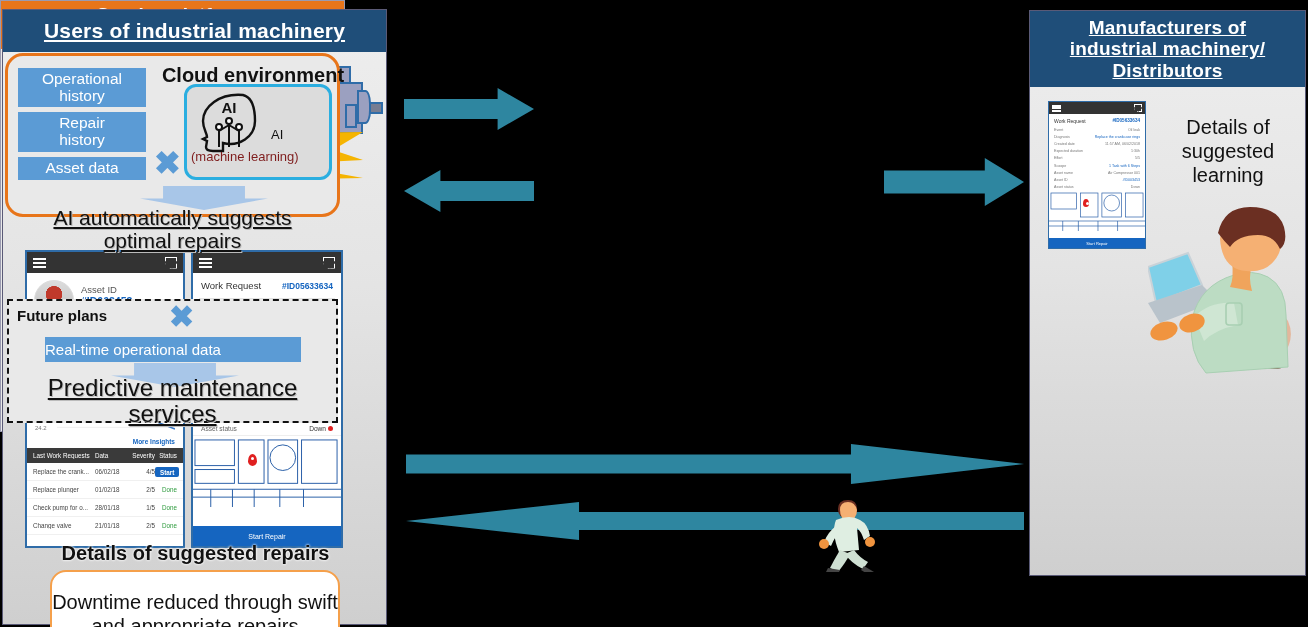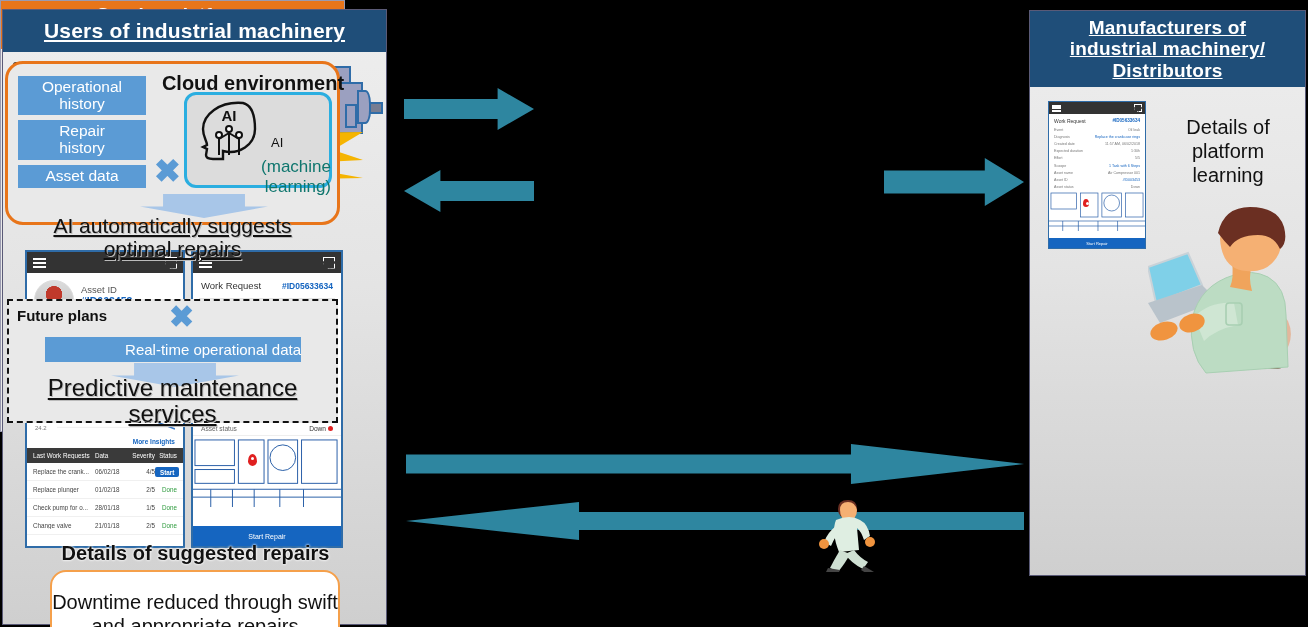--- a/index.html
+++ b/index.html
@@ -116,49 +116,49 @@
      color:#111; line-height:1.2;
   }
   #left-note { left:47px; top:518px; width:290px; height:88px; font-size:20px; }
 
   
   #center-panel { left:535px; top:2px; width:345px; height:432px; background:#e9e9e9; border:1px solid #9a9ab0; }
   #center-panel .panel-head { background:#E8751A; height:48px; font-size:19px; }
   .center-body { position:relative; height:calc(100% - 48px); padding:4px; }
   .orange-card {
      position:relative; border:3px solid #E8751A; border-radius:18px; background:#e9e9e9;
-     height:164px; padding:8px 8px 4px 8px;margin-top:8px;
+     height:164px; padding:8px 8px 4px 8px;
   }
   .blue-bar { background:#5B9BD5; color:#fff; text-align:center; font-size:15.5px; line-height:1.08; padding:3px 4px; }
   .blue-stack { position:absolute; left:10px; top:12px; width:128px; }
   .blue-stack .blue-bar { margin-bottom:5px; }
   .cross { position:absolute; color:#5B9BD5; font-weight:bold; }
   #cross1 { left:146px; top:88px; font-size:32px; }
   .cloud-lbl { position:absolute; left:152px; top:8px; width:186px; text-align:center; font-size:20px; font-weight:bold; color:#111; }
   .ai-box { position:absolute; left:176px; top:28px; width:148px; height:96px; border:3px solid #2BAEE0; border-radius:12px; background:#dcdcdc; }
   .ai-svg { position:absolute; left:6px; top:4px; width:78px; height:62px; }
   .ai-lbl1 { position:absolute; left:84px; top:40px; font-size:13px; color:#111; }
-  .ai-lbl2 { position:absolute; left:4px; top:62px; width:140px; text-align:right; font-size:17px; color:#0f766e; }
+  .ai-lbl2 { position:absolute; left:4px; top:62px; width:140px; text-align:left; font-size:13px; color:#7f1d1d; }
   .down-arrow { position:absolute; width:128px; height:24px; background:#A8C6E8;
      clip-path:polygon(18% 0,82% 0,82% 52%,100% 52%,50% 100%,0 52%,18% 52%); }
   #darr1 { left:132px; top:130px; }
   .headline {
      position:absolute; left:4px; right:4px; top:150px; text-align:center;
      font-size:21px; color:#111; line-height:1.1;
      text-decoration:underline; text-underline-offset:2px;
      text-shadow:1px 1px 0 #bbb;
   }
   .future-box {
      position:absolute; left:6px; right:6px; top:250px; height:124px;
      border:2.5px dashed #111; background:#e9e9e9;
   }
   .future-lbl { position:absolute; left:8px; top:6px; font-size:15px; font-weight:bold; color:#111; }
   #cross2 { left:160px; top:-2px; font-size:30px; }
   .rt-bar { position:absolute; left:36px; top:36px; width:256px; background:#5B9BD5; color:#fff;
-     text-align:right; font-size:15px; padding:4px 0; }
+     text-align:left; font-size:15px; padding:4px 0; }
   #darr2 { left:102px; top:62px; }
   .headline2 {
      position:absolute; left:4px; right:4px; top:74px; text-align:center;
      font-size:24px; color:#111; line-height:1.1;
      text-decoration:underline; text-underline-offset:2px; text-shadow:1px 1px 0 #bbb;
   }
 
   
   #right-panel { left:1029px; top:10px; width:277px; height:566px; }
   #right-panel .panel-head { height:76px; font-size:19px; }
@@ -530,21 +530,21 @@
               <path d="M0 30 H98 M0 35 H98 M14 30 V40 M30 30 V40 M50 30 V40 M70 30 V40"></path>
             </g>
           </svg>
           <div class="fp-pin" style="left:34px;top:8px;width:6px;height:8px"></div>
         </div>
         <div class="sr3">Start Repair</div>
       </div>
 
       <div class="right-note-txt">
         <div>Details of</div>
-        <div>platform</div>
+        <div>suggested</div>
         <div>learning</div>
       </div>
 
       <svg class="worker" viewBox="0 0 156 170">
 
         <path d="M0 60 L40 46 L54 78 L8 96 Z" fill="#7fd0e8"></path>
         <path d="M0 60 L40 46 L54 78 L8 96 Z" fill="none" stroke="#c9d2d8" stroke-width="2"></path>
         <path d="M0 96 L54 78 L70 94 L12 116 Z" fill="#b9c3cb"></path>
 
         <path d="M96 108 q34 -10 44 6 q8 18 -6 36 l-30 8 Z" fill="#e3b79c"></path>

